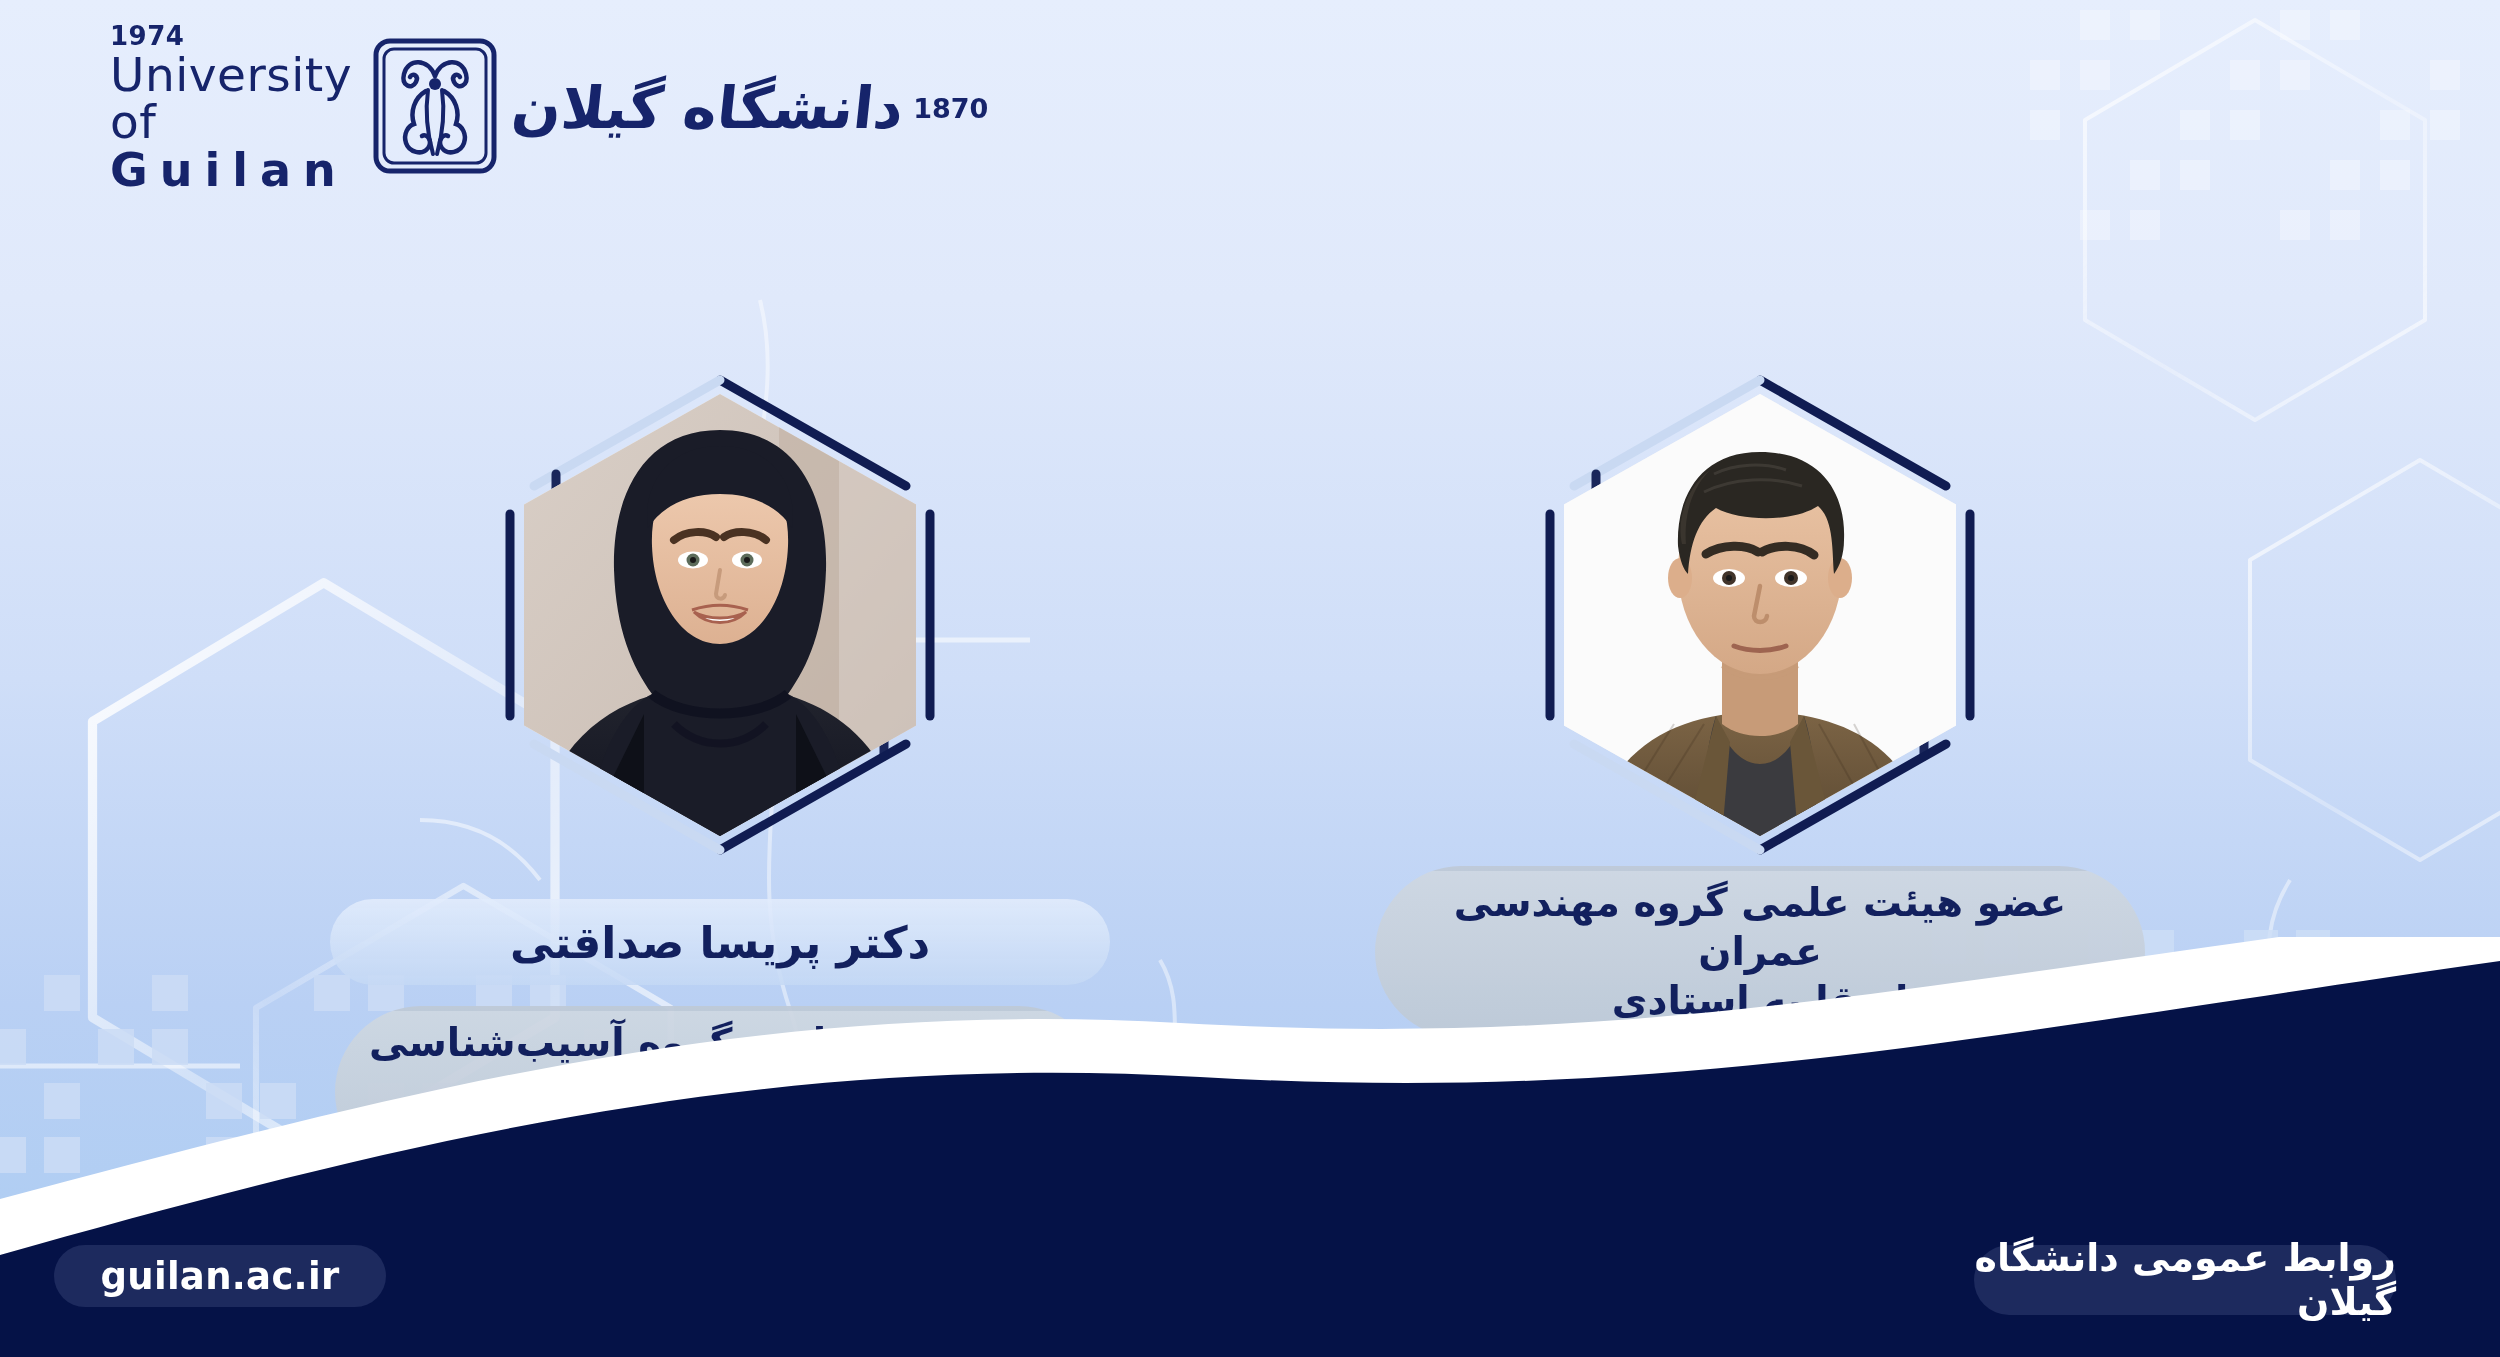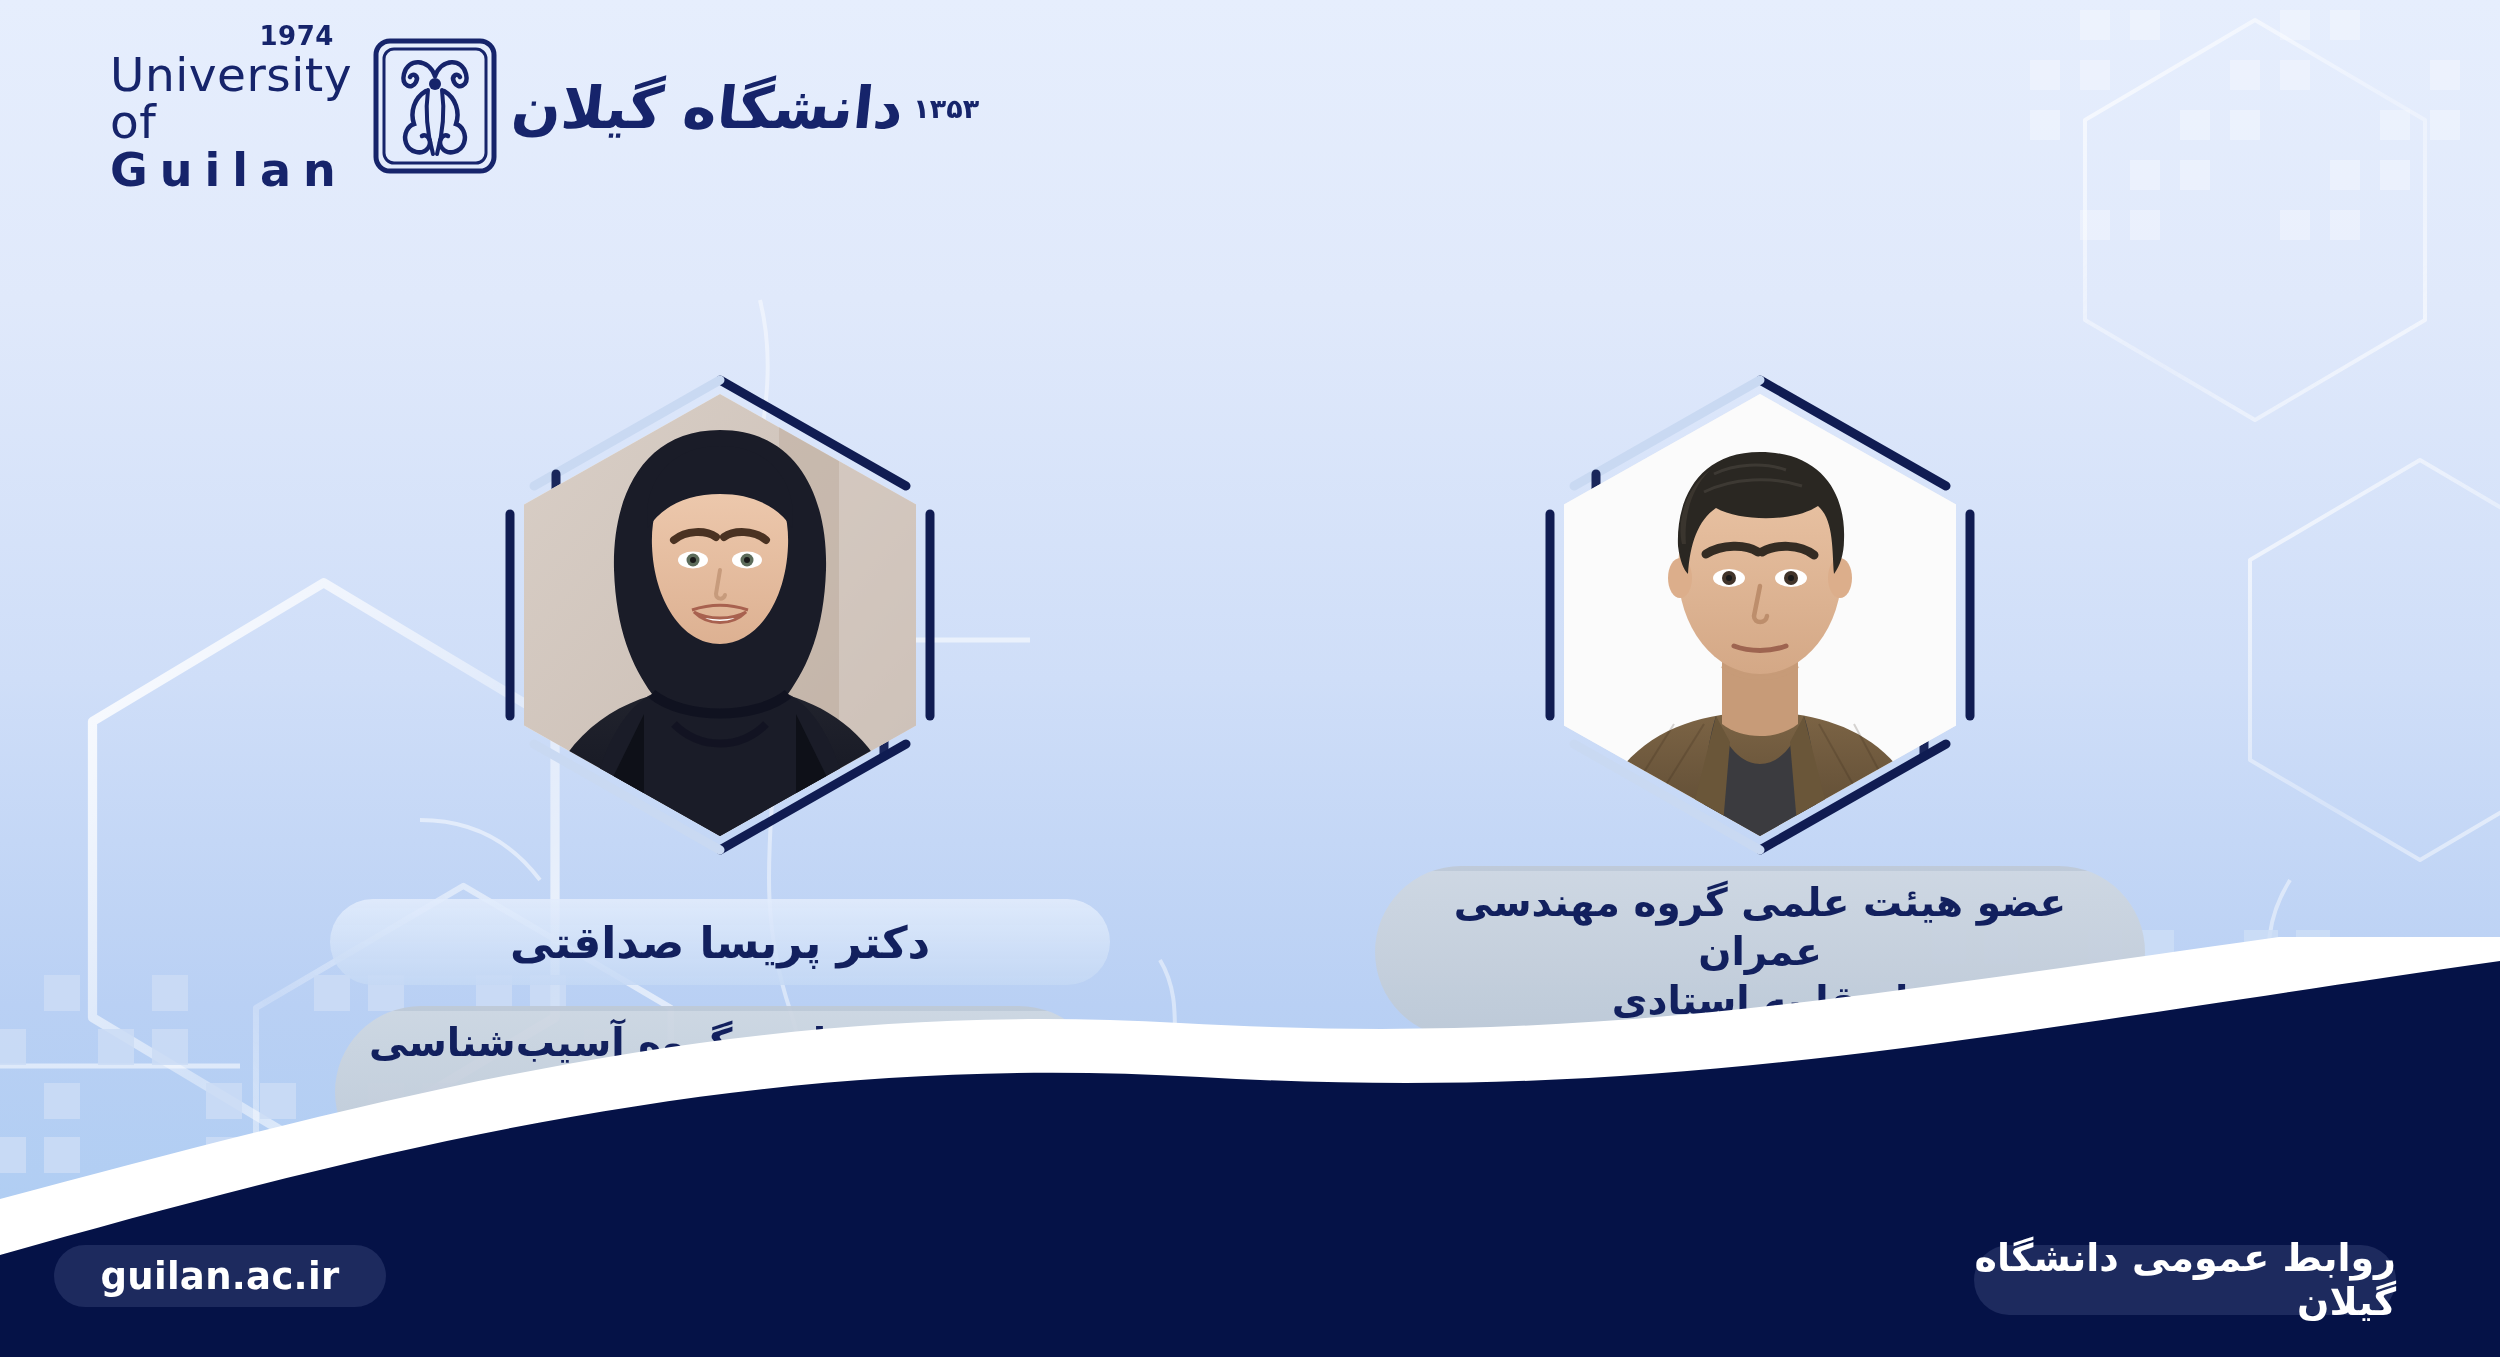--- a/index.html
+++ b/index.html
@@ -23,21 +23,21 @@
   
   .sq-grid-r{position:absolute;right:100px;top:930px;width:520px;height:180px;pointer-events:none;}
   .sq-grid-r i{position:absolute;display:block;background:#cddef6;opacity:.8;}
 
   
   .sq-grid-tr{position:absolute;right:0px;top:10px;width:470px;height:260px;pointer-events:none;}
   .sq-grid-tr i{position:absolute;display:block;background:#ffffff;opacity:.30;}
 
   
   .logo{position:absolute;left:110px;top:38px;width:690px;height:140px;display:flex;align-items:center;gap:0;direction:ltr;}
-  .logo-en{display:flex;flex-direction:column;align-items:flex-end;color:#16246b;line-height:1;}
+  .logo-en{display:flex;flex-direction:column;align-items:flex-start;color:#16246b;line-height:1;}
   .logo-year{font-size:26px;font-weight:bold;letter-spacing:.5px;margin-bottom:2px;margin-right:24px;}
   .logo-uni{font-size:47px;font-weight:400;letter-spacing:.5px;}
   .logo-name{font-size:46px;font-weight:bold;letter-spacing:12px;margin-top:2px;margin-right:10px;}
   .logo-mark{margin:0 12px;}
   .logo-fa{display:flex;flex-direction:row-reverse;align-items:center;gap:10px;color:#16246b;direction:rtl;}
   .logo-fa-name{font-size:58px;font-weight:bold;transform:skewX(-6deg);white-space:nowrap;}
   .logo-fa-year{font-size:27px;font-weight:bold;}
 
   .title{
     position:absolute;right:120px;top:22px;width:1480px;
@@ -244,21 +244,21 @@
         <path d="M65 40 C 72 22 92 22 96 38 C 99 50 88 54 84 46 C 81 40 87 36 90 41" fill="none" stroke="#16246b" stroke-width="4.5" stroke-linecap="round"></path>
         <path d="M56 55 C 44 62 40 76 44 88 C 38 90 33 98 36 107 C 39 116 52 120 58 112 C 63 105 57 97 52 100" fill="none" stroke="#16246b" stroke-width="4.5" stroke-linecap="round"></path>
         <path d="M74 55 C 86 62 90 76 86 88 C 92 90 97 98 94 107 C 91 116 78 120 72 112 C 67 105 73 97 78 100" fill="none" stroke="#16246b" stroke-width="4.5" stroke-linecap="round"></path>
         <path d="M58 54 C 55 76 58 100 63 118" fill="none" stroke="#16246b" stroke-width="4" stroke-linecap="round"></path>
         <path d="M72 54 C 75 76 72 100 67 118" fill="none" stroke="#16246b" stroke-width="4" stroke-linecap="round"></path>
         <circle cx="65" cy="48" r="6" fill="#16246b"></circle>
       </svg>
     </div>
     <div class="logo-fa">
       <span class="logo-fa-name">دانشگاه گیلان</span>
-      <span class="logo-fa-year">۱۳۵۳</span>
+      <span class="logo-fa-year">1870</span>
     </div>
   </div>
 
 
   <div class="person left">
     <div class="hexwrap">
       <svg class="hexborder" viewBox="0 0 448 498" xmlns="http://www.w3.org/2000/svg">
         <g fill="none" stroke="#101c52" stroke-width="9" stroke-linecap="round">
           <path d="M224 14 L410 120"></path>
           <path d="M434 148 L434 350"></path>

